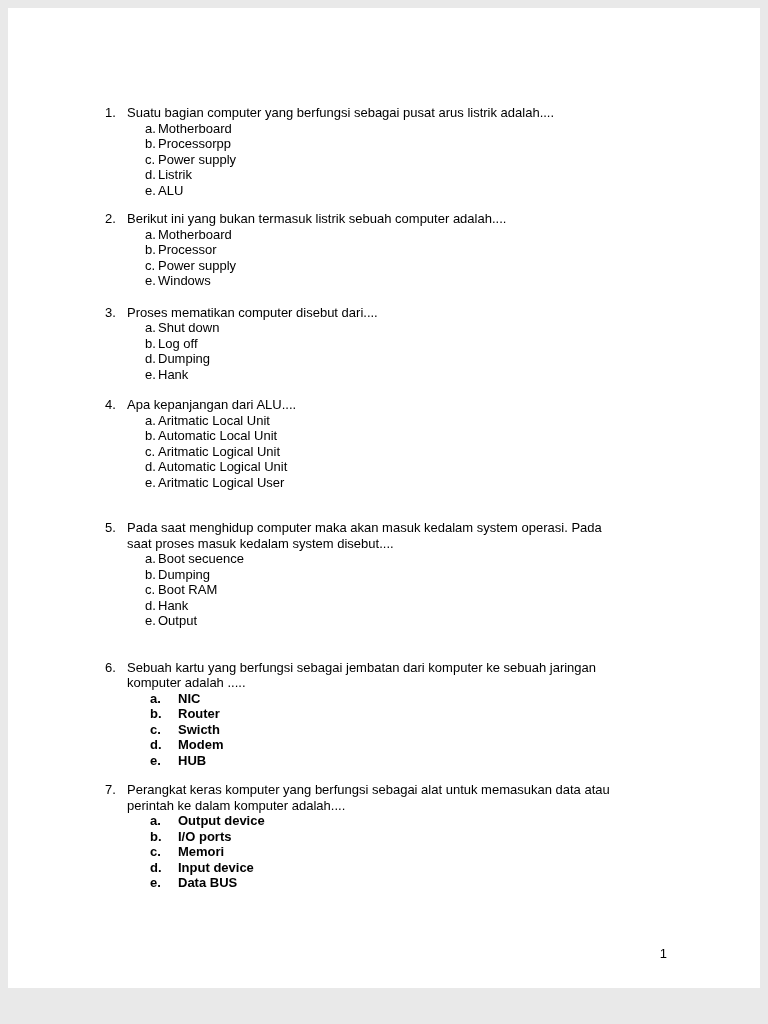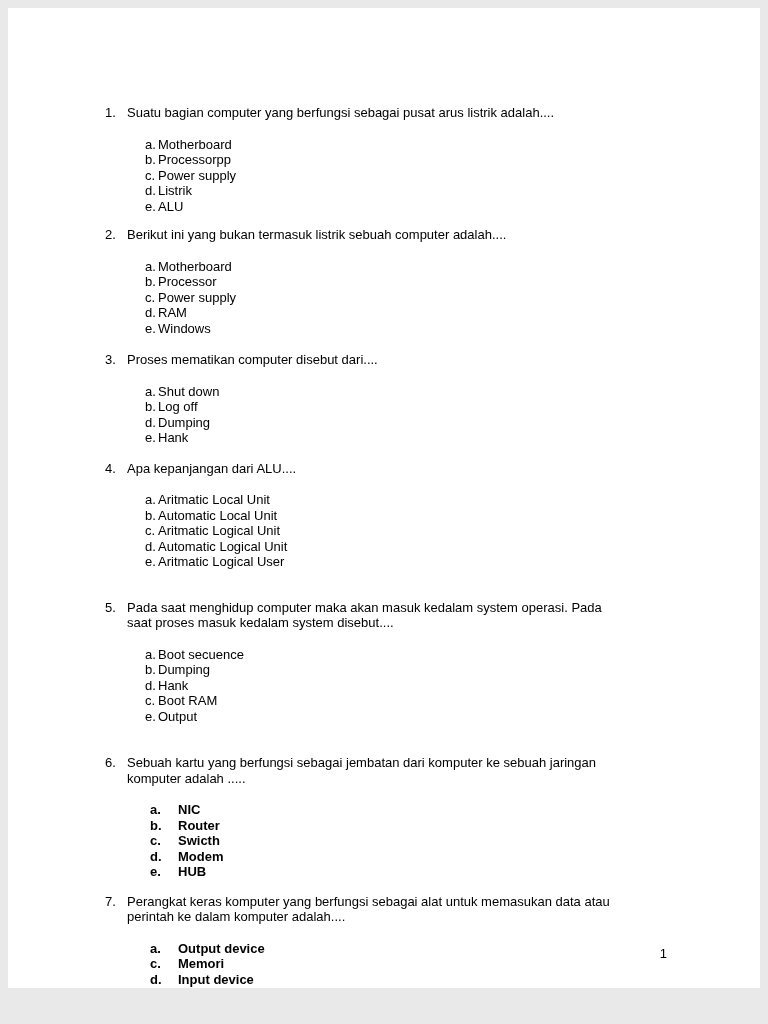--- a/index.html
+++ b/index.html
@@ -5,21 +5,21 @@
   html,body{margin:0;padding:0;background:#e9e9e9;}
   .page{
     width:752px;height:980px;margin:8px auto 0;background:#ffffff;position:relative;
     font-family:"Liberation Sans",sans-serif;font-size:13px;line-height:15.5px;color:#000;
   }
   .content{position:absolute;left:97px;top:97px;width:560px;}
   .q{display:flex;}
   .q-num{width:22px;flex:0 0 22px;}
   .q-body{flex:1;}
   .q-text{white-space:pre-line;}
-  .opts{margin-left:18px;margin-top:16px;}
+  .opts{margin-left:18px;}
   .opts.wide{margin-left:23px;font-weight:bold;}
   .ol{display:inline-block;width:13px;}
   .wide .ol{width:28px;}
   .q2{margin-top:13px;}
   .q3{margin-top:16px;}
   .q4{margin-top:15px;}
   .q5{margin-top:30px;}
   .q6{margin-top:31px;}
   .q7{margin-top:14px;}
   .page-num{position:absolute;top:938px;right:93px;font-family:"Liberation Sans",sans-serif;font-size:13px;color:#000;}
@@ -45,21 +45,20 @@
     </div>
 
     <div class="q q2">
       <span class="q-num">2.</span>
       <div class="q-body">
         <div class="q-text">Berikut ini yang bukan termasuk listrik sebuah computer adalah....</div>
         <div class="opts">
           <div class="opt"><span class="ol">a.</span><span>Motherboard</span></div>
           <div class="opt"><span class="ol">b.</span><span>Processor</span></div>
           <div class="opt"><span class="ol">c.</span><span>Power supply</span></div>
-          <div class="opt"><span class="ol">d.</span><span>RAM</span></div>
           <div class="opt"><span class="ol">e.</span><span>Windows</span></div>
         </div>
       </div>
     </div>
 
     <div class="q q3">
       <span class="q-num">3.</span>
       <div class="q-body">
         <div class="q-text">Proses mematikan computer disebut dari....</div>
         <div class="opts">
@@ -86,22 +85,22 @@
     </div>
 
     <div class="q q5">
       <span class="q-num">5.</span>
       <div class="q-body">
         <div class="q-text">Pada saat menghidup computer maka akan masuk kedalam system operasi. Pada
 saat proses masuk kedalam system disebut....</div>
         <div class="opts">
           <div class="opt"><span class="ol">a.</span><span>Boot secuence</span></div>
           <div class="opt"><span class="ol">b.</span><span>Dumping</span></div>
+          <div class="opt"><span class="ol">c.</span><span>Boot RAM</span></div>
           <div class="opt"><span class="ol">d.</span><span>Hank</span></div>
-          <div class="opt"><span class="ol">c.</span><span>Boot RAM</span></div>
           <div class="opt"><span class="ol">e.</span><span>Output</span></div>
         </div>
       </div>
     </div>
 
     <div class="q q6">
       <span class="q-num">6.</span>
       <div class="q-body">
         <div class="q-text">Sebuah kartu yang berfungsi sebagai jembatan dari komputer ke sebuah jaringan
 komputer adalah .....</div>
@@ -115,20 +114,21 @@
       </div>
     </div>
 
     <div class="q q7">
       <span class="q-num">7.</span>
       <div class="q-body">
         <div class="q-text">Perangkat keras komputer yang berfungsi sebagai alat untuk memasukan data atau
 perintah ke dalam komputer adalah....</div>
         <div class="opts wide">
           <div class="opt"><span class="ol">a.</span><span>Output device</span></div>
+          <div class="opt"><span class="ol">b.</span><span>I/O ports</span></div>
           <div class="opt"><span class="ol">c.</span><span>Memori</span></div>
           <div class="opt"><span class="ol">d.</span><span>Input device</span></div>
           <div class="opt"><span class="ol">e.</span><span>Data BUS</span></div>
         </div>
       </div>
     </div>
 
   </div>
 
   <div class="page-num">1</div>

